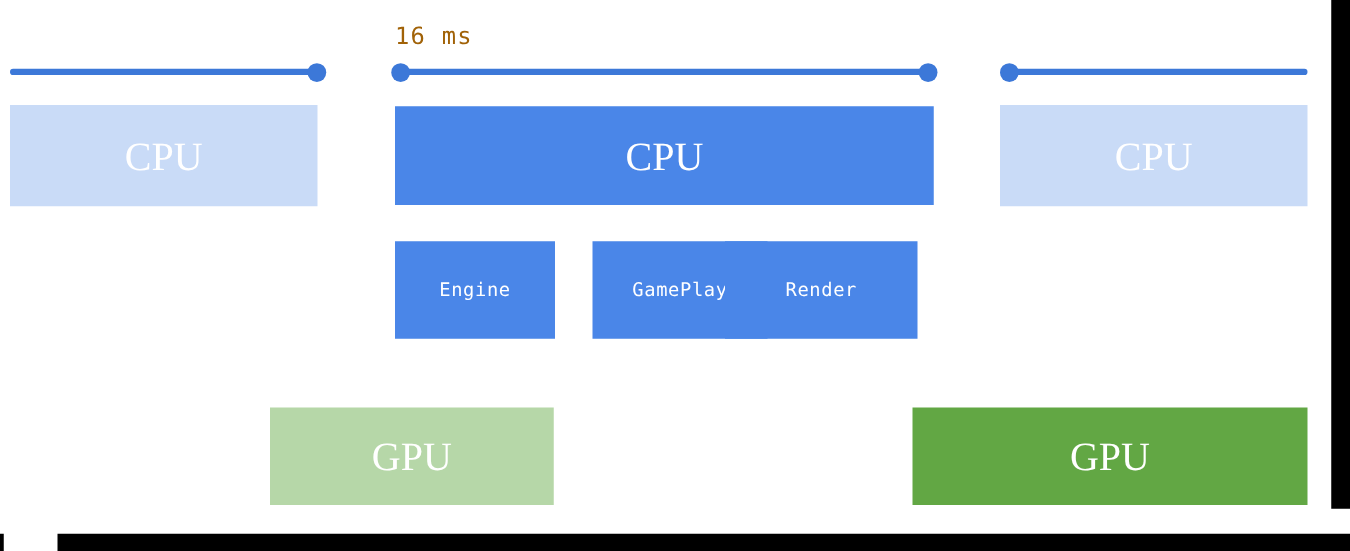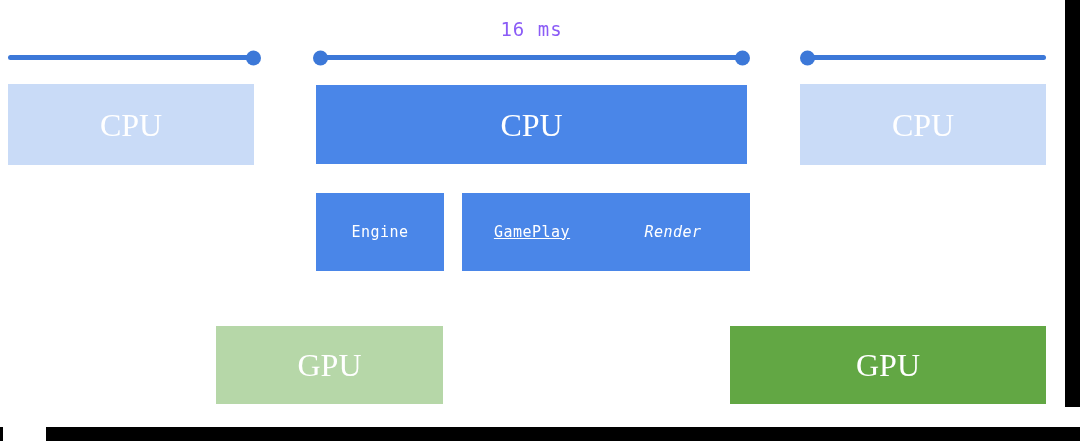--- a/index.html
+++ b/index.html
@@ -32,24 +32,24 @@
     top: 50%;
     transform: translateY(-50%);
   }
   .tl-dot.left  { left: -3px; }
   .tl-dot.right { right: -3px; }
 
   .tl-label {
     position: absolute;
     font-family: "DejaVu Sans Mono", "Liberation Mono", monospace;
     font-size: 19px;
-    color: #8b5cf6;
+    color: #a16207;
     letter-spacing: 1px;
     white-space: nowrap;
-    text-align: center;
+    text-align: left;
   }
 
   
   .box {
     position: absolute;
     display: flex;
     align-items: center;
     justify-content: center;
     color: #ffffff;
     box-sizing: border-box;
@@ -107,25 +107,25 @@
   </div>
 
   <div class="box cpu-faded" style="left:800px; top:84px; width:246px; height:81px;">
     <span class="box-label">CPU</span>
   </div>
 
   <div class="box sub" style="left:316px; top:193px; width:128px; height:78px;">
     <span class="box-label">Engine</span>
   </div>
 
-  <div class="box sub" style="left:462px; top:193px; width:140px; height:78px;text-decoration:underline;">
+  <div class="box sub" style="left:474px; top:193px; width:140px; height:78px;">
     <span class="box-label">GamePlay</span>
   </div>
 
-  <div class="box sub" style="left:596px; top:193px; width:154px; height:78px;font-style:italic;">
+  <div class="box sub" style="left:580px; top:193px; width:154px; height:78px;">
     <span class="box-label">Render</span>
   </div>
 
   <div class="box gpu-faded" style="left:216px; top:326px; width:227px; height:78px;">
     <span class="box-label">GPU</span>
   </div>
 
   <div class="box gpu-main" style="left:730px; top:326px; width:316px; height:78px;">
     <span class="box-label">GPU</span>
   </div>

